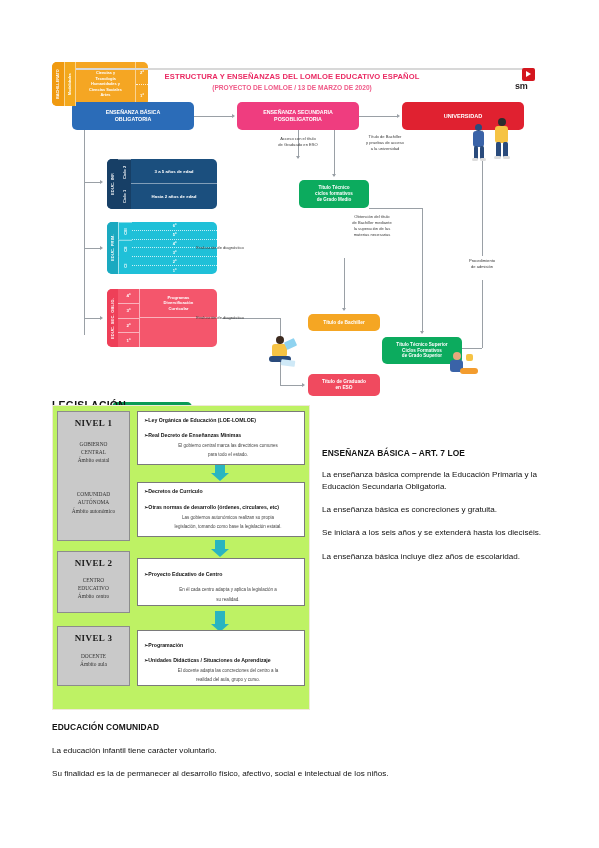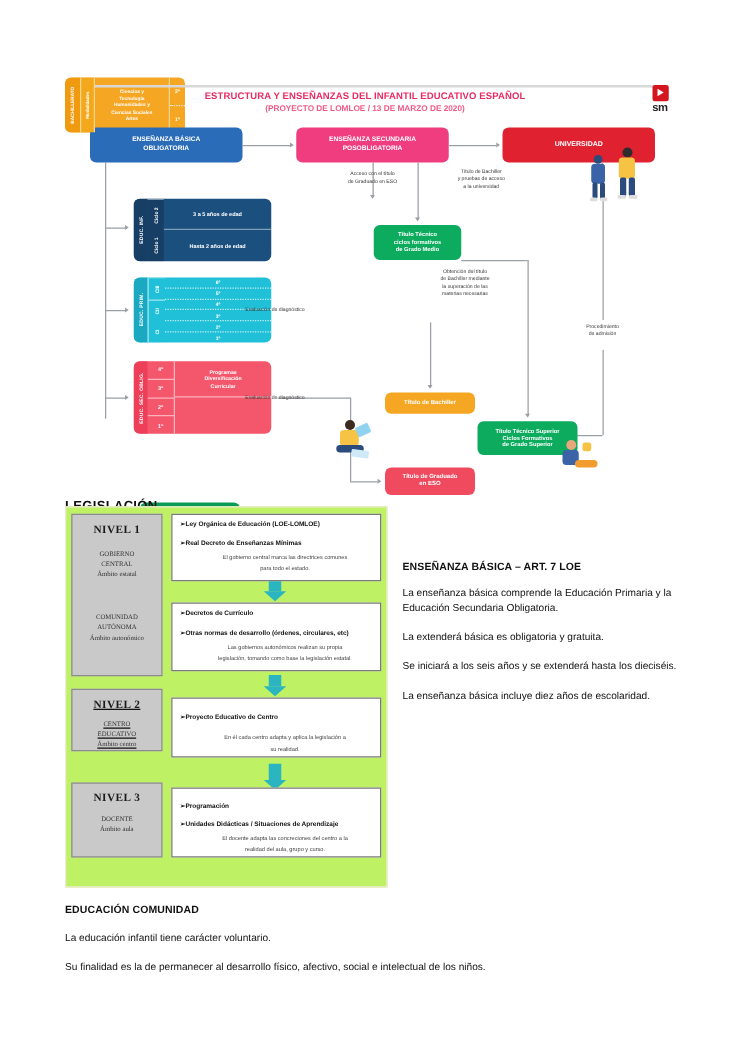--- a/index.html
+++ b/index.html
@@ -29,21 +29,21 @@
     text-align:center;
     font-size:7.6px; font-weight:bold; letter-spacing:.1px;
     color:#ea2a63;
   }
   .info-sub {
     position:absolute; left:60px; top:22px; width:360px;
     text-align:center;
     font-size:6.6px; font-weight:bold;
     color:#ef5a88;
   }
-  .sm-logo { position:absolute; right:6px; top:6px; width:26px; text-align:center; }
+  .sm-logo { position:absolute; right:6px; top:6px; width:26px; }
   .sm-mark {
     width:13px; height:13px; background:#d4161e; border-radius:2px;
     margin:0 auto; position:relative;
   }
   .sm-mark::after {
     content:""; position:absolute; left:4.5px; top:3.2px;
     border-left:5px solid #fff;
     border-top:3.2px solid transparent;
     border-bottom:3.2px solid transparent;
   }
@@ -173,21 +173,21 @@
   .p-infantil-1 { position:absolute; left:52px; top:738px; font-size:8.1px; }
   .p-infantil-2 { position:absolute; left:52px; top:761px; font-size:8.1px; width:500px; }
 </style>
 </head>
 <body>
 
 <div class="infographic">
 
   <div class="info-toprule"></div>
 
-  <div class="info-title">ESTRUCTURA Y ENSEÑANZAS DEL INFANTIL EDUCATIVO ESPAÑOL</div>
+  <div class="info-title">ESTRUCTURA Y ENSEÑANZAS DEL LOMLOE EDUCATIVO ESPAÑOL</div>
   <div class="info-sub">(PROYECTO DE LOMLOE / 13 DE MARZO DE 2020)</div>
 
   <div class="sm-logo">
     <div class="sm-mark"></div>
     <div class="sm-word">sm</div>
   </div>
 
   <div class="node n-basica">
     <div>
       <div>ENSEÑANZA BÁSICA</div>
@@ -431,21 +431,21 @@
     <div class="lbullet" style="margin-top:8px;">➢<span>Otras normas de desarrollo (órdenes, circulares, etc)</span></div>
     <div class="lnote">Las gobiernos autonómicos realizan su propia</div>
     <div class="lnote">legislación, tomando como base la legislación estatal.</div>
   </div>
 
   <div class="tealarrow" style="left:162px; top:134px;">
     <div class="shaft" style="height:9px;"></div>
     <div class="tip"></div>
   </div>
 
-  <div class="lv" style="left:4px; top:145px; width:73px; height:50px;text-decoration:underline;">
+  <div class="lv" style="left:4px; top:145px; width:73px; height:62px;">
     <div class="lv-title">NIVEL 2</div>
     <div class="lv-sub" style="margin-top:8px;">
       <div>CENTRO</div>
       <div>EDUCATIVO</div>
       <div>Ámbito centro</div>
     </div>
   </div>
 
   <div class="lbox" style="left:84px; top:152px; width:168px; height:48px;">
     <div class="lbullet" style="margin-top:7px;">➢<span>Proyecto Educativo de Centro</span></div>
@@ -470,20 +470,20 @@
     <div class="lbullet" style="margin-top:6px;">➢<span>Programación</span></div>
     <div class="lbullet" style="margin-top:7px;">➢<span>Unidades Didácticas / Situaciones de Aprendizaje</span></div>
     <div class="lnote">El docente adapta las concreciones del centro a la</div>
     <div class="lnote">realidad del aula, grupo y curso.</div>
   </div>
 </div>
 
 <div class="sidetext">
   <div class="st-head">ENSEÑANZA BÁSICA – ART. 7 LOE</div>
   <p class="st-p">La enseñanza básica comprende la Educación Primaria y la Educación Secundaria Obligatoria.</p>
-  <p class="st-p">La extenderá básica es obligatoria y gratuita.</p>
+  <p class="st-p">La enseñanza básica es concreciones y gratuita.</p>
   <p class="st-p">Se iniciará a los seis años y se extenderá hasta los dieciséis.</p>
   <p class="st-p">La enseñanza básica incluye diez años de escolaridad.</p>
 </div>
 
 <h3 class="h-infantil">EDUCACIÓN COMUNIDAD</h3>
 <p class="p-infantil-1">La educación infantil tiene carácter voluntario.</p>
 <p class="p-infantil-2">Su finalidad es la de permanecer al desarrollo físico, afectivo, social e intelectual de los niños.</p>
 
 </body></html>

